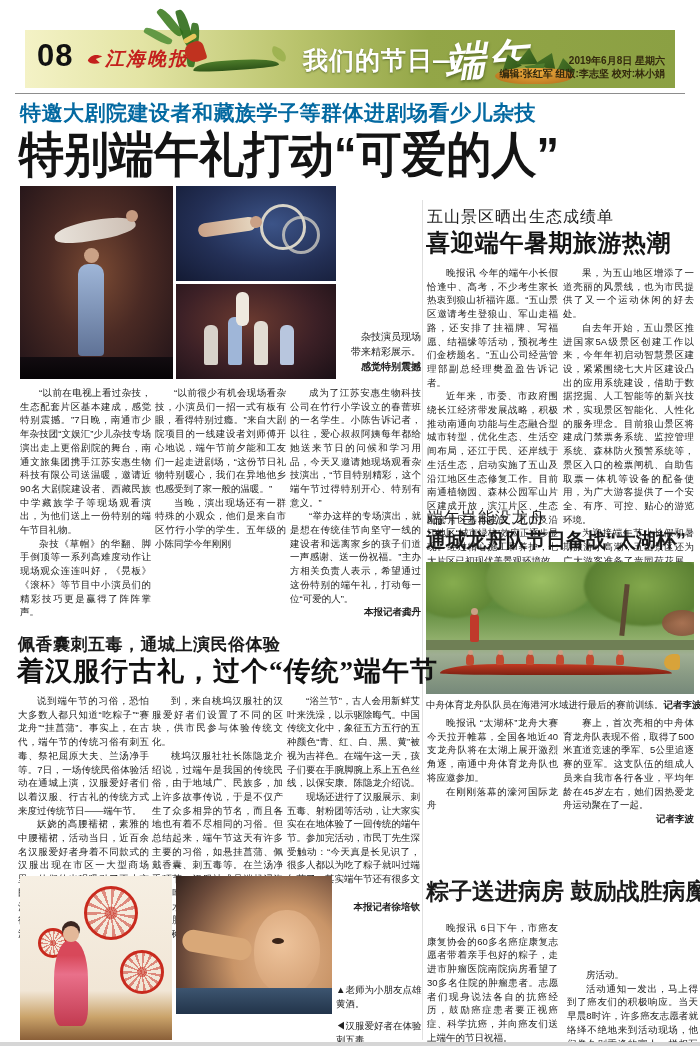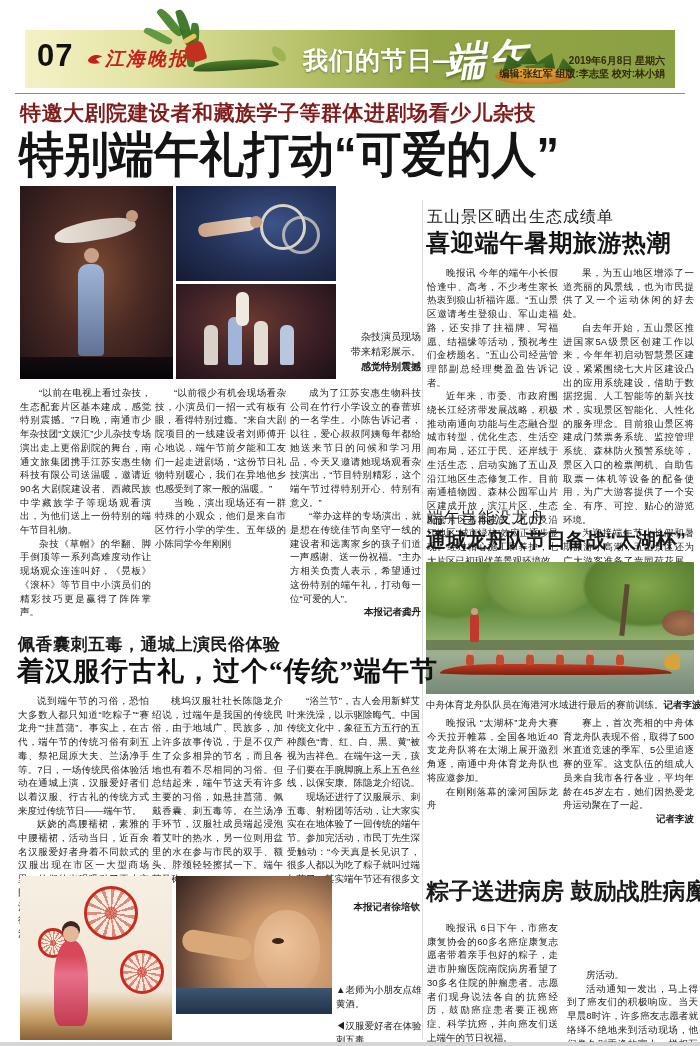--- a/index.html
+++ b/index.html
@@ -43,21 +43,21 @@
   .zz2 { left:492px; top:18px; transform:rotate(8deg);}
   .zz3 { left:512px; top:22px; transform:rotate(26deg);}
   .zz4 { left:528px; top:28px; transform:rotate(-6deg);}
   .zz5 { left:502px; top:30px; transform:rotate(50deg); background:linear-gradient(135deg,#5d8c36,#35601d);}
   .banner-dates { right:10px; top:24px; text-align:right; font-size:10px; line-height:13px;
     color:#33290e; font-weight:bold; white-space:nowrap; }
 
   .top-rule { left:15px; top:93px; width:670px; height:1px; background:#8d8d8d; }
 
   
-  .lead-kicker { left:20px; top:99px; font-size:21px; font-weight:600; letter-spacing:.5px; color:#7f1d1d; white-space:nowrap; }
+  .lead-kicker { left:20px; top:99px; font-size:21px; font-weight:600; letter-spacing:.5px; color:#0369a1; white-space:nowrap; }
   .lead-head { left:19px; top:122px; width:665px; font-size:45px; font-weight:900;
     letter-spacing:0px; color:#141414; white-space:nowrap;
     font-family:"Liberation Sans", sans-serif; transform:scaleY(1.08); transform-origin:top left; }
 
   
   .ph { overflow:hidden; }
   .ph-a { left:20px; top:186px; width:153px; height:193px;
     background:radial-gradient(ellipse at 50% 45%, #7a4a33 0%, #4a2a24 45%, #201318 100%); }
   .ph-a .fig1 { position:absolute; left:58px; top:78px; width:26px; height:92px; background:linear-gradient(180deg,#9fb6d8,#5f7296); border-radius:10px 10px 4px 4px; }
   .ph-a .head1 { position:absolute; left:64px; top:62px; width:15px; height:15px; background:#caa186; border-radius:50%; }
@@ -159,21 +159,21 @@
   .hf-captions p { text-indent:0; margin-bottom:8px; }
 
   .page-edge { left:0; top:1042px; width:700px; height:4px; background:#d6d6d6; }
 </style>
 </head>
 <body>
 
 <div class="page">
 
   <div class="abs banner">
-    <div class="abs page-num">07</div>
+    <div class="abs page-num">08</div>
     <div class="abs paper-logo"><span class="logo-bird"><svg viewBox="0 0 20 14" width="16" height="12">
             <path d="M1 9 C5 1 13 1 19 4 L11 7 L16 12 C9 14 3 13 1 9 Z" fill="#c4201d"></path>
           </svg></span><span>江海晚报</span></div>
     <div class="abs bamboo-leaf leaf1"></div>
     <div class="abs bamboo-leaf leaf2"></div>
     <div class="abs bamboo-leaf leaf3"></div>
     <div class="abs bamboo-leaf leaf4"></div>
     <div class="abs boat-hull"></div>
     <div class="abs boat-head"></div>
     <div class="abs boat-horn"></div>
@@ -302,20 +302,21 @@
 
   </div>
 
   <div class="abs hf-kicker">佩香囊刺五毒，通城上演民俗体验</div>
   <div class="abs hf-head">着汉服行古礼，过个“传统”端午节</div>
   <div class="abs col hf-c1">
       <p>说到端午节的习俗，恐怕大多数人都只知道“吃粽子”“赛龙舟”“挂菖蒲”。事实上，在古代，端午节的传统习俗有刺五毒、祭祀屈原大夫、兰汤净手等。7日，一场传统民俗体验活动在通城上演，汉服爱好者们以着汉服、行古礼的传统方式来度过传统节日——端午节。</p>
       <p>妖娆的高腰襦裙，素雅的中腰襦裙，活动当日，近百余名汉服爱好者身着不同款式的汉服出现在市区一大型商场里，他们的出现吸引了不少市民驻足观看。作揖迎神、祭酒、诵读祭文，汉服爱好者们行古礼祭拜屈原大夫。记者在活动现场看</p>
     </div>
   <div class="abs col hf-c2">
+      <p>到，来自桃坞汉服社的汉服爱好者们设置了不同的区块，供市民参与体验传统文化。</p>
       <p>桃坞汉服社社长陈隐龙介绍说，过端午是我国的传统民俗，由于地域广、民族多，加上许多故事传说，于是不仅产生了众多相异的节名，而且各地也有着不尽相同的习俗。但总结起来，端午节这天有许多主要的习俗，如悬挂菖蒲、佩戴香囊、刺五毒等。在兰汤净手环节，汉服社成员端起浸泡着艾叶的热水，另一位则用盆里的水在参与市民的双手、额头、脖颈轻轻擦拭一下。端午节又称</p>
     </div>
   <div class="abs col hf-c3">
     <div>
         <p>“浴兰节”，古人会用新鲜艾叶来洗澡，以示驱除晦气。中国传统文化中，象征五方五行的五种颜色“青、红、白、黑、黄”被视为吉祥色。在端午这一天，孩子们要在手腕脚腕上系上五色丝线，以保安康。陈隐龙介绍说。</p>
         <p>现场还进行了汉服展示、刺五毒、射粉团等活动，让大家实实在在地体验了一回传统的端午节。参加完活动，市民丁先生深受触动：“今天真是长见识了，很多人都以为吃了粽子就叫过端午节了，其实端午节还有很多文化习俗。”</p>
       </div>
     <p class="byline">本报记者徐培钦</p>
   </div>
 

